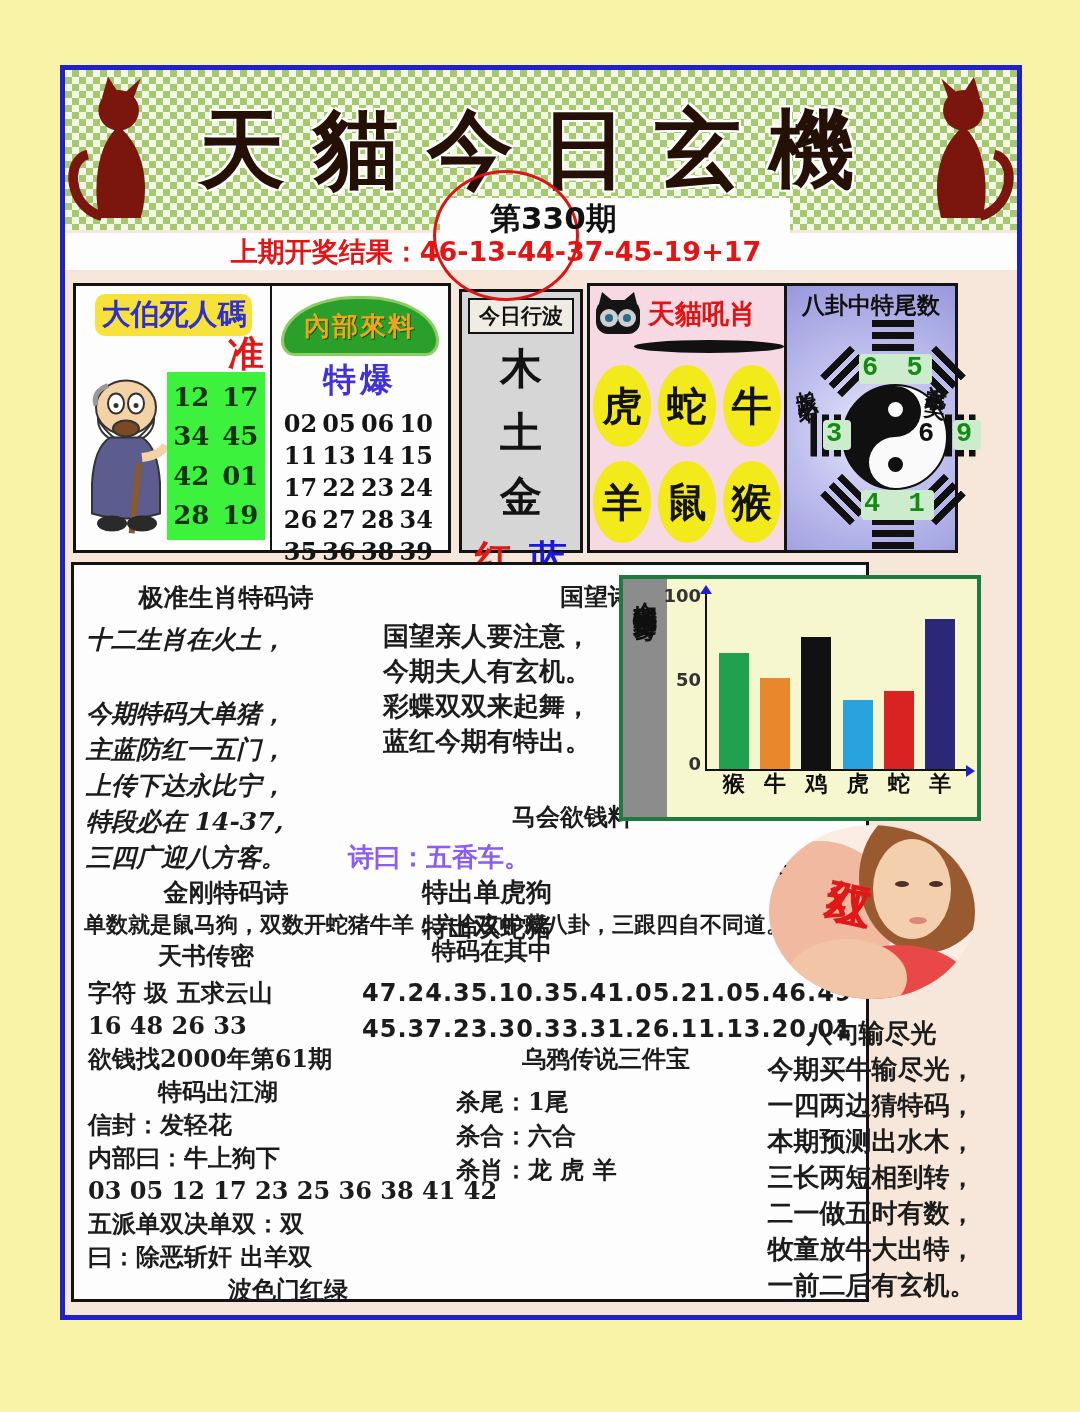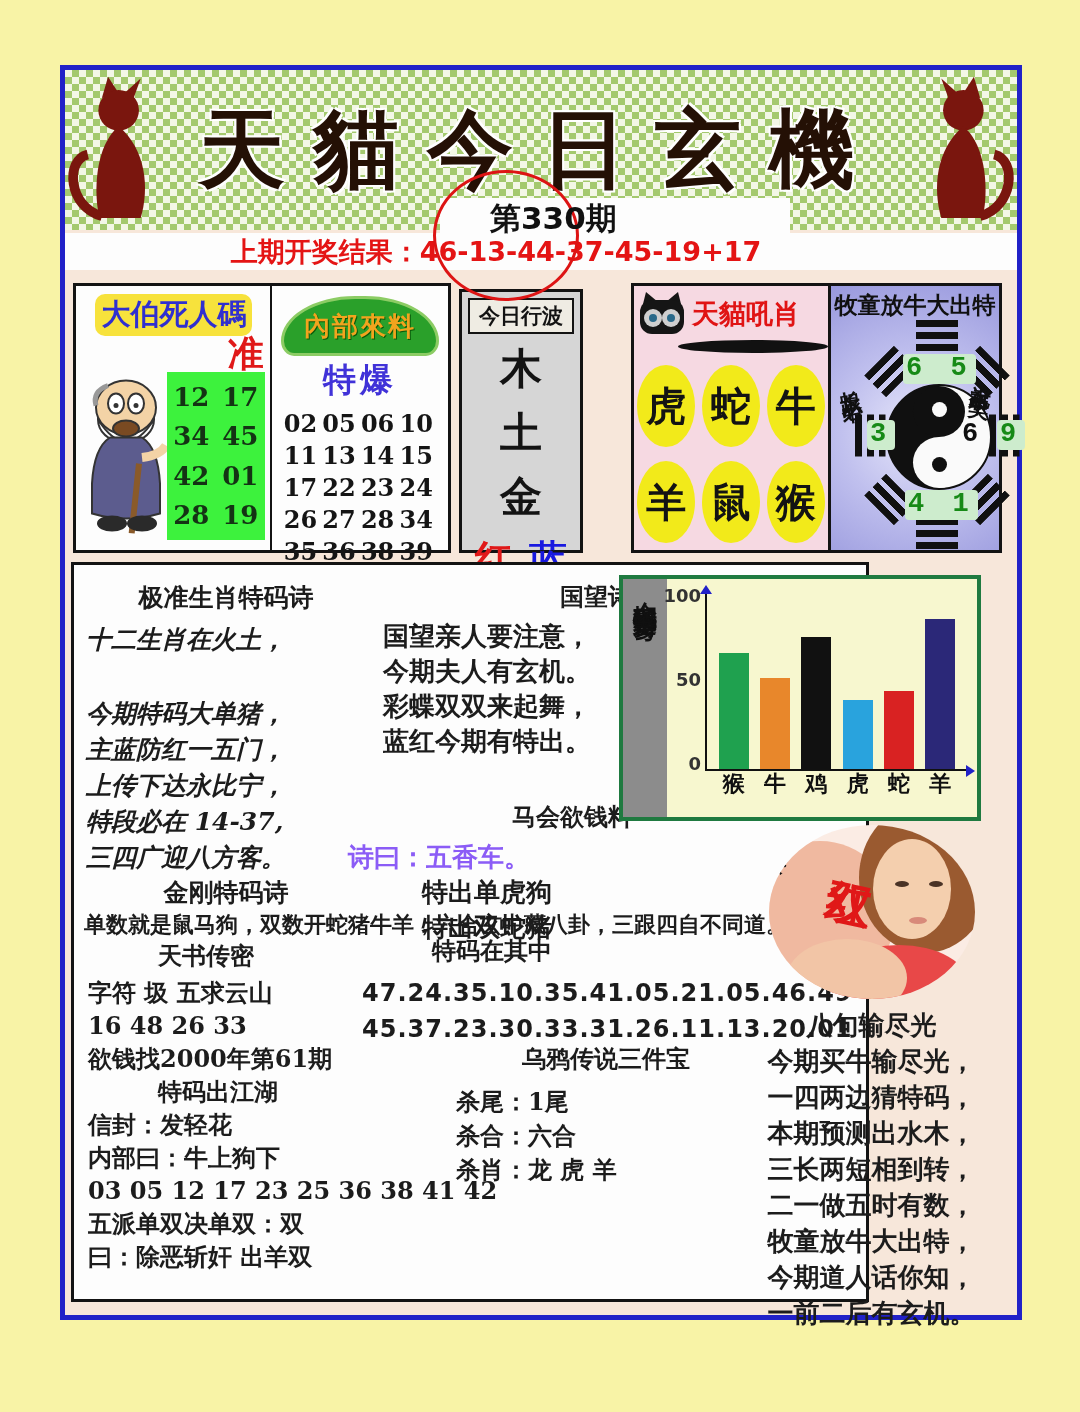--- a/index.html
+++ b/index.html
@@ -45,21 +45,21 @@
   .ins-sub{text-align:center;font-size:33px;font-weight:bold;color:#4032d8;margin-top:2px;letter-spacing:4px;}
   .ins-grid{display:grid;grid-template-columns:repeat(4,1fr);row-gap:3px;padding:6px 10px 0 12px;}
   .ins-grid .num{font-size:24px;font-weight:bold;color:#151515;}
   .boxB{left:394px;top:14px;width:124px;height:264px;background:#d6d6d6;text-align:center;}
   .xb-head{margin:6px 6px 0 6px;border:2px solid #131313;background:#efece3;font-size:21px;font-weight:bold;color:#131313;padding:2px 0;
     font-family:"DejaVu Sans","Liberation Sans",sans-serif;}
   .xb-els{display:flex;flex-direction:column;gap:22px;margin-top:14px;}
   .xb-els div{font-size:42px;font-weight:bold;color:#131313;line-height:1;}
   .xb-colors{display:flex;justify-content:center;gap:16px;margin-top:16px;font-size:38px;font-weight:bold;}
   .xb-red{color:#e01818;}.xb-blue{color:#1818e0;}
-  .boxC{left:522px;top:8px;width:371px;height:270px;display:flex;background:none;margin-left:44px;}
+  .boxC{left:522px;top:8px;width:371px;height:270px;display:flex;background:none;}
   .panel-roar{position:relative;width:204px;height:100%;background:#f6d9e2;}
   .roar-head{display:flex;align-items:center;gap:6px;padding:6px 4px 0 4px;}
   .roar-title{color:#e01414;font-size:27px;font-weight:bold;white-space:nowrap;}
   .roar-underline{width:150px;height:13px;background:#111;border-radius:50%;margin:4px auto 0 44px;}
   .zgrid{display:grid;grid-template-columns:repeat(3,1fr);row-gap:14px;justify-items:center;margin-top:12px;}
   .zov{width:58px;height:82px;background:#f2ea1a;border-radius:50%;display:flex;align-items:center;justify-content:center;
     font-size:40px;font-weight:bold;color:#131313;}
   .panel-bagua{position:relative;width:214px;height:100%;border-left:3px solid #131313;
     background:radial-gradient(circle at 50% 55%,#e6e6fa 0%,#c0c0ee 45%,#9898dd 100%);}
   .bg-title{text-align:center;font-size:23px;font-weight:bold;color:#101010;margin-top:4px;
@@ -128,21 +128,21 @@
   .ph-hair{position:absolute;right:-16px;top:-22px;width:132px;height:150px;border-radius:50%;background:#9a5a30;}
   .ph-face{position:absolute;right:24px;top:14px;width:78px;height:100px;border-radius:50%;background:#f4cfae;}
   .ph-eye{position:absolute;width:14px;height:6px;border-radius:50%;background:#4a3326;}
   .ph-lip{position:absolute;right:48px;top:92px;width:18px;height:7px;border-radius:50%;background:#d88a7a;}
   .ph-top{position:absolute;right:6px;bottom:-26px;width:140px;height:80px;border-radius:50%;background:#e84848;}
   .ph-chest{position:absolute;left:18px;bottom:-18px;width:120px;height:78px;border-radius:50%;background:#f2c5a6;}
   .ph-caption{position:absolute;left:8px;top:2px;writing-mode:vertical-rl;transform:rotate(26deg);
     font-size:21px;font-weight:bold;color:#101010;letter-spacing:2px;}
   .ph-overlay{position:absolute;left:62px;top:22px;writing-mode:vertical-rl;transform:rotate(12deg);
     font-size:46px;font-weight:bold;color:#e01818;letter-spacing:2px;}
-  .right-poem{margin-top:8px;text-align:center;}
+  .right-poem{margin-top:16px;text-align:center;}
   .right-poem .t{font-size:26px;line-height:36px;}
   .right-poem .p-line{font-size:26px;line-height:36px;white-space:nowrap;}
 </style>
 </head>
 <body>
 
 <div class="page">
   <div class="flyer">
 
     <div class="header">
@@ -268,21 +268,21 @@
           <div class="zgrid">
               <div class="zov">虎</div>
               <div class="zov">蛇</div>
               <div class="zov">牛</div>
               <div class="zov">羊</div>
               <div class="zov">鼠</div>
               <div class="zov">猴</div>
             </div>
         </div>
         <div class="panel-bagua">
-          <div class="bg-title">牧童放牛大出特</div>
+          <div class="bg-title">八卦中特尾数</div>
           <div class="tri" style="left:85px;top:34px;"></div>
           <div class="tri" style="left:85px;top:232px;"></div>
           <div class="tri v" style="left:18px;top:134px;"></div>
           <div class="tri v" style="left:152px;top:134px;"></div>
           <div class="tri d2" style="left:38px;top:70px;"></div>
           <div class="tri d1" style="left:132px;top:70px;"></div>
           <div class="tri d1" style="left:38px;top:198px;"></div>
           <div class="tri d2" style="left:132px;top:198px;"></div>
           <div class="yy">
             <div class="c1"></div>
@@ -382,20 +382,21 @@
         <div>
             <div class="s-line pline">字符 圾 五求云山</div>
             <div class="s-line pline">16 48 26 33</div>
             <div class="s-line pline">欲钱找2000年第61期</div>
             <div class="s-line pline">特码出江湖</div>
             <div class="s-line pline">信封：发轻花</div>
             <div class="s-line pline">内部曰：牛上狗下</div>
             <div class="s-line pline">03 05 12 17 23 25 36 38 41 42</div>
             <div class="s-line pline">五派单双决单双：双</div>
             <div class="s-line pline">曰：除恶斩奸 出羊双</div>
+            <div class="s-line pline">波色门红绿</div>
           </div>
       </div>
 
       <div class="special-block">
         <div class="t pline">特码在其中</div>
         <div>
             <div class="s-line pline">47.24.35.10.35.41.05.21.05.46.49</div>
             <div class="s-line pline">45.37.23.30.33.31.26.11.13.20.01</div>
           </div>
       </div>
@@ -424,21 +425,20 @@
         </div>
         <div class="right-poem">
           <div class="t pline">八句输尽光</div>
           <div>
               <div class="p-line pline">今期买牛输尽光，</div>
               <div class="p-line pline">一四两边猜特码，</div>
               <div class="p-line pline">本期预测出水木，</div>
               <div class="p-line pline">三长两短相到转，</div>
               <div class="p-line pline">二一做五时有数，</div>
               <div class="p-line pline">牧童放牛大出特，</div>
-              <div class="p-line pline">今期道人话你知，</div>
               <div class="p-line pline">一前二后有玄机。</div>
             </div>
         </div>
       </div>
 
     </div>
   </div>
 </div>
 
 </body></html>

